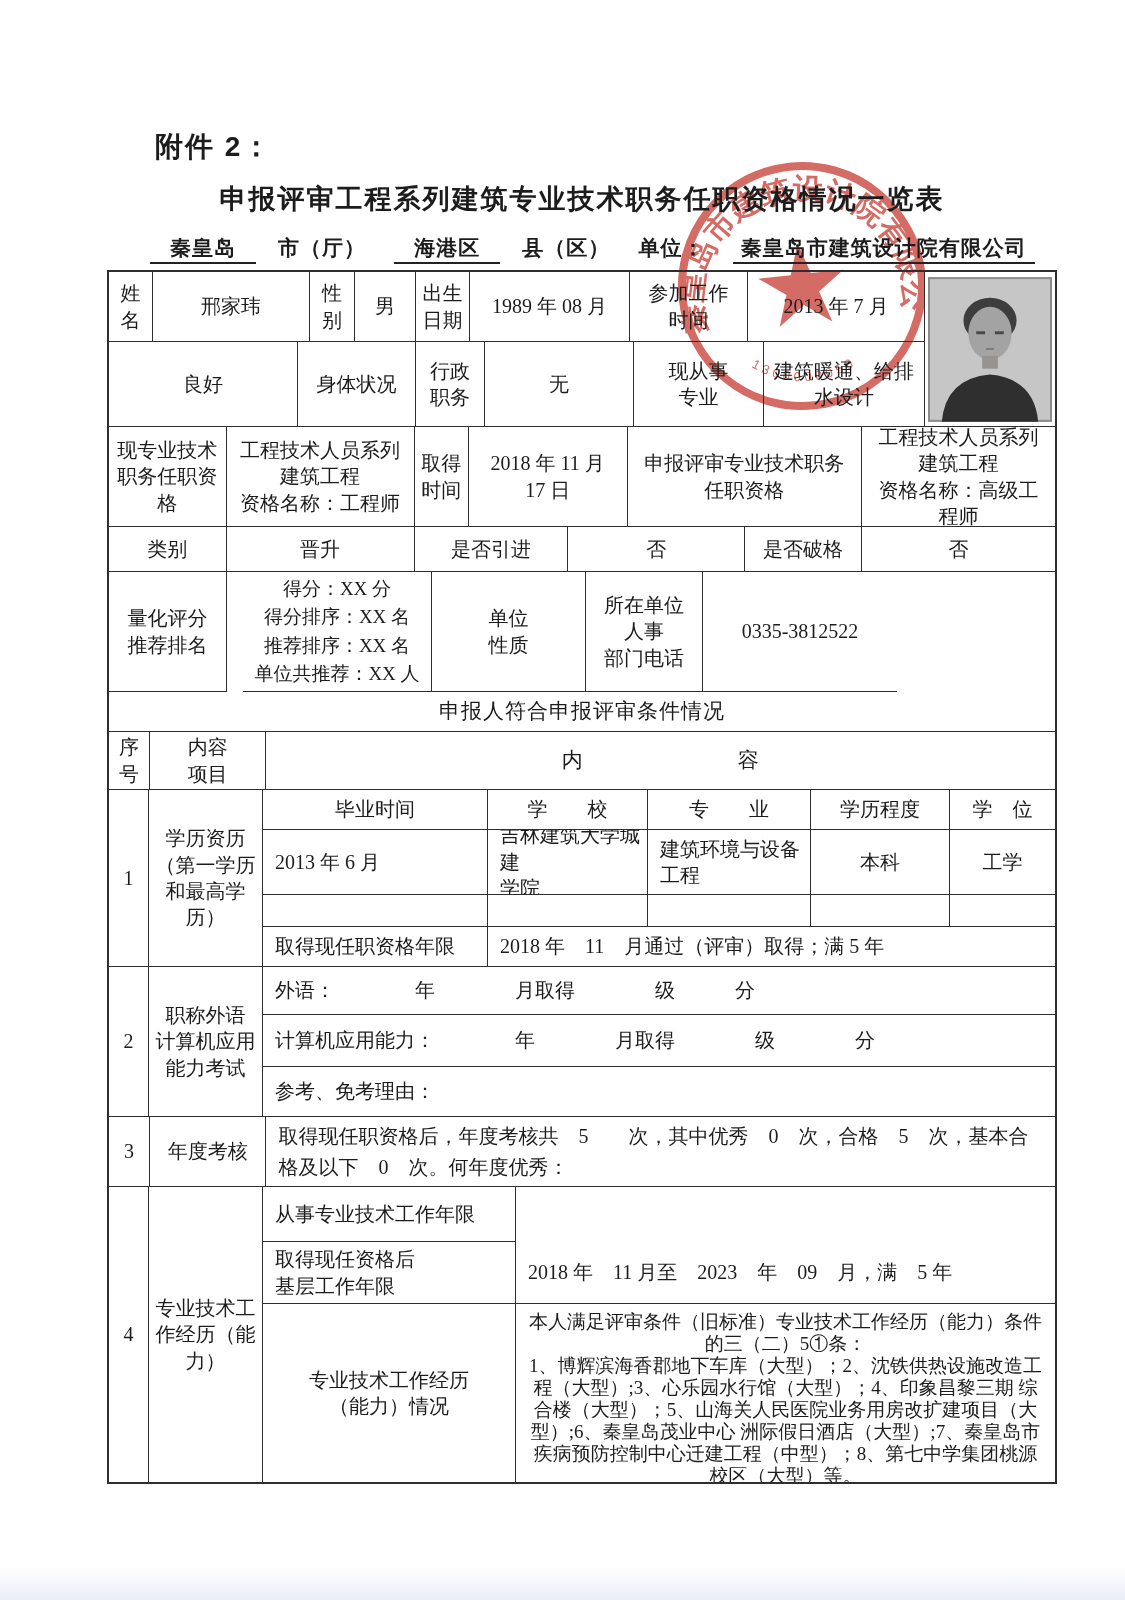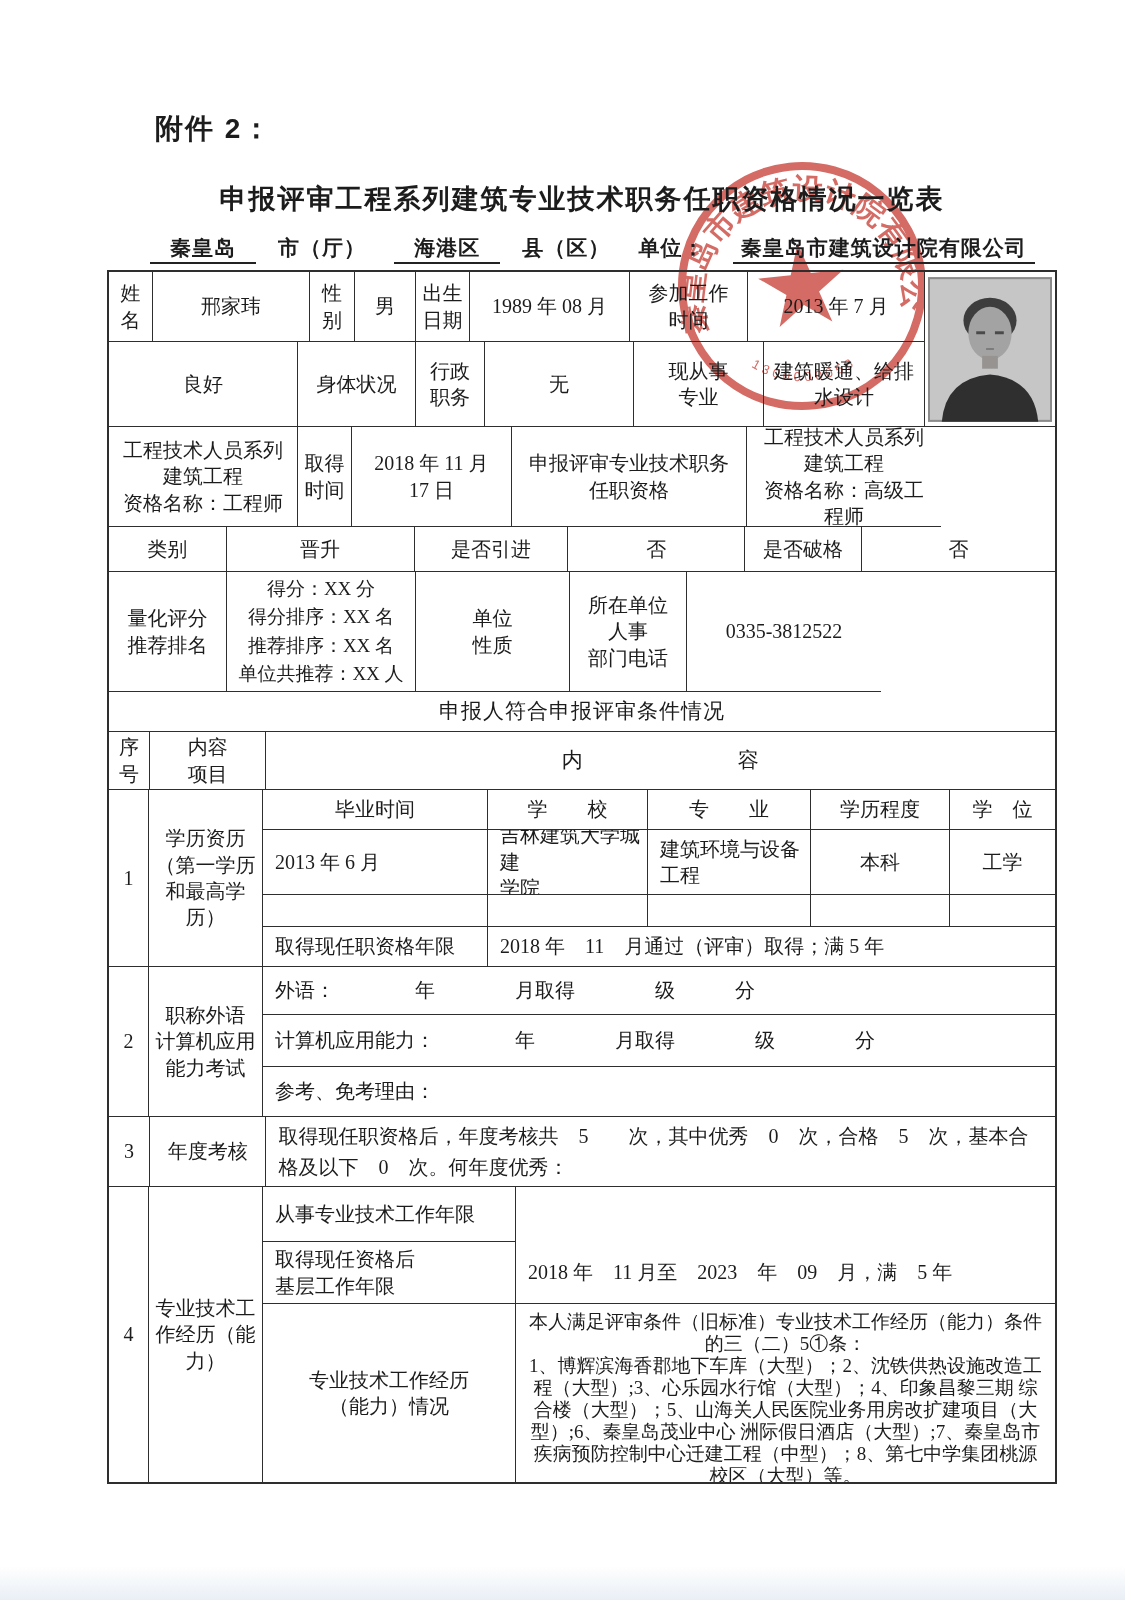--- a/index.html
+++ b/index.html
@@ -1,18 +1,18 @@
 <!DOCTYPE html>
 <html><head>
 <meta charset="utf-8">
 <style>
   html,body{margin:0;padding:0;background:#e9e9e9;}
   .page{position:relative;width:1125px;height:1600px;background:#ffffff;margin:0 auto;
         font-family:"Liberation Serif", serif;color:#1c1c1c;overflow:hidden;}
-  .attachment{position:absolute;left:155px;top:110px;font-family:"Liberation Sans",sans-serif;
+  .attachment{position:absolute;left:155px;top:128px;font-family:"Liberation Sans",sans-serif;
         font-weight:700;font-size:28px;letter-spacing:2px;}
   .title{position:absolute;left:107px;top:181px;width:950px;text-align:center;
         font-family:"Liberation Sans",sans-serif;font-weight:700;font-size:27px;letter-spacing:2px;}
   .region{position:absolute;left:150px;top:234px;width:950px;font-size:21px;font-weight:600;
         letter-spacing:1px;white-space:nowrap;}
   .region span{display:inline-block;}
   .u{border-bottom:2px solid #222;padding:0 20px;}
   .u2{border-bottom:2px solid #222;padding:0 8px;}
   .gap{display:inline-block;width:22px;}
 
@@ -20,21 +20,21 @@
         box-sizing:border-box;background:transparent;}
   .tbl *{box-sizing:border-box;}
   .r{display:flex;}
   .col{display:flex;flex-direction:column;}
   .c{border-right:1px solid #2e2e2e;border-bottom:1px solid #2e2e2e;
      display:flex;align-items:center;justify-content:center;text-align:center;
      white-space:pre-line;font-size:20px;line-height:1.32;padding:2px 5px;overflow:hidden;}
   .nbr{border-right:none;}
   .nbb{border-bottom:none;}
   .lft{justify-content:flex-start;text-align:left;padding-left:12px;}
-  .small{font-size:19px;line-height:1.5;}
+  .small{font-size:19px;line-height:1.5;margin-left:16px;}
   .photo-cell{background:#fff;align-items:center;justify-content:center;padding:3px;}
 
   .band{font-size:21px;letter-spacing:1px;}
   .para{align-items:flex-start;font-size:19px;line-height:22px;padding:7px 10px 4px 10px;}
   .sec3txt{line-height:1.55;padding:6px 12px;}
 
   .stamp{position:absolute;left:668px;top:152px;width:268px;height:268px;color:#c9463d;
         opacity:.8;mix-blend-mode:multiply;transform:rotate(-6deg);pointer-events:none;}
   .scan-smudge{position:absolute;left:0;bottom:0;width:100%;height:34px;
         background:linear-gradient(to bottom,rgba(255,255,255,0),rgba(176,196,224,0.28));}
@@ -107,20 +107,23 @@
           <rect x="49" y="55" width="9" height="3" fill="#4a4a4a"></rect>
           <rect x="68" y="55" width="9" height="3" fill="#4a4a4a"></rect>
           <rect x="59" y="72" width="8" height="2" fill="#7c7c7c"></rect>
           <rect x="55" y="80" width="16" height="13" fill="#969390"></rect>
           <path d="M14,147 Q18,103 63,99 Q108,103 112,147 Z" fill="#2f2f2f"></path>
         </svg>
       </div>
     </div>
 
     <div class="r" style="height:100px">
+      <div class="c" style="width:118px">现专业技术
+职务任职资
+格</div>
       <div class="c" style="width:189px">工程技术人员系列
 建筑工程
 资格名称：工程师</div>
       <div class="c" style="width:54px">取得
 时间</div>
       <div class="c" style="width:160px">2018 年 11 月
 17 日</div>
       <div class="c" style="width:235px">申报评审专业技术职务
 任职资格</div>
       <div class="c nbr" style="width:194px">工程技术人员系列

